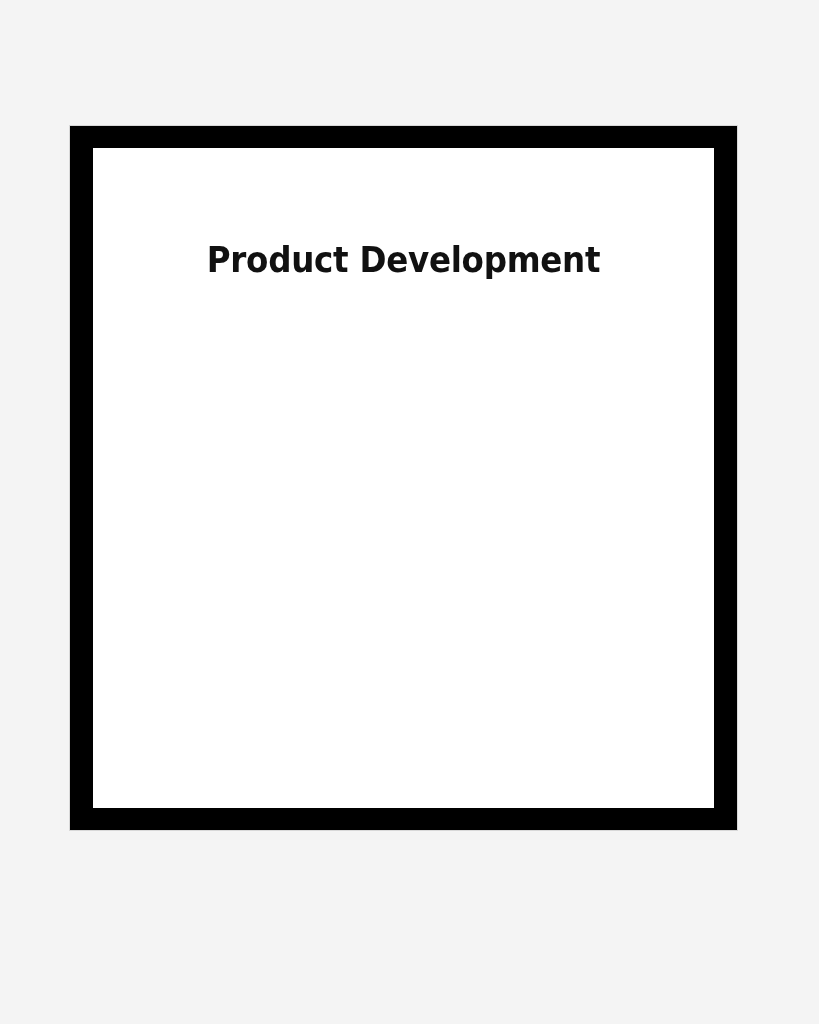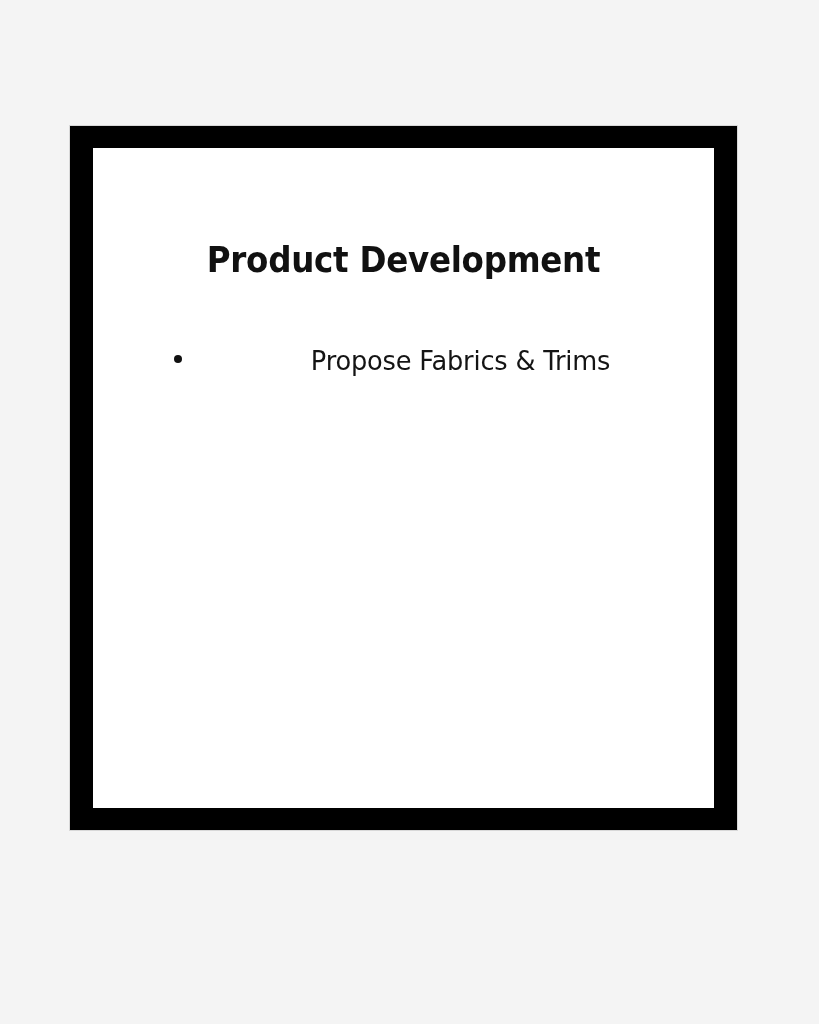--- a/index.html
+++ b/index.html
@@ -112,24 +112,20 @@
 
   <div class="frame">
 
     <div class="card">
 
       <div class="title">Product Development</div>
 
       <ul class="bullet-list">
 
 
-        <li class="bullet-item">
-          <span class="bullet-dot"></span>
-          <span class="bullet-text">Propose Fabrics &amp; Trims</span>
-        </li>
 
 
 
       </ul>
 
     </div>
   </div>
 </div>
 
 </body></html>

